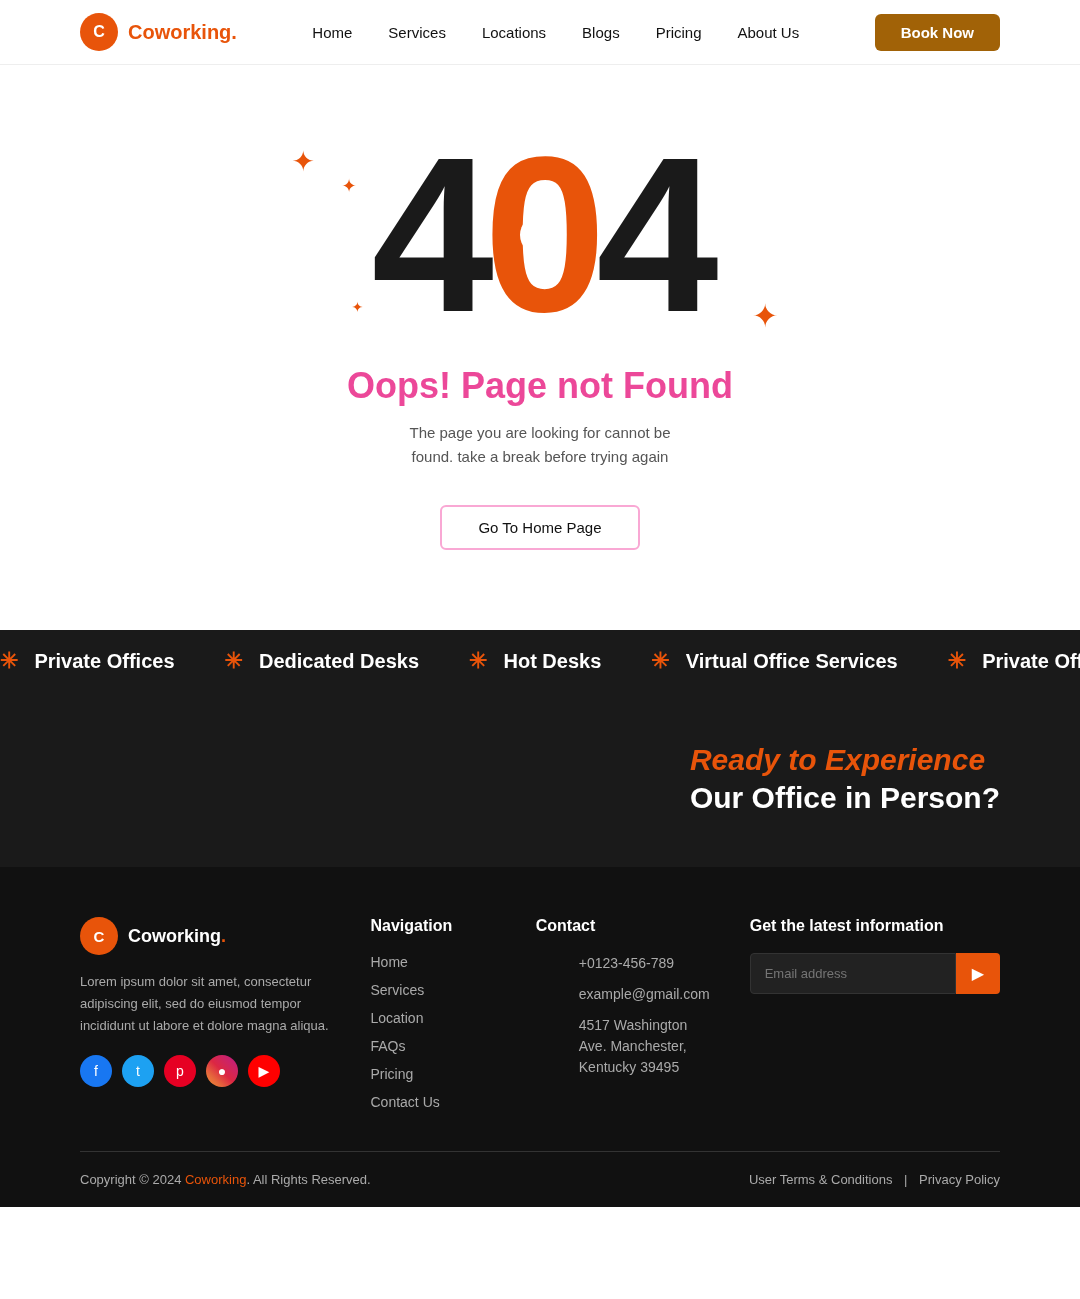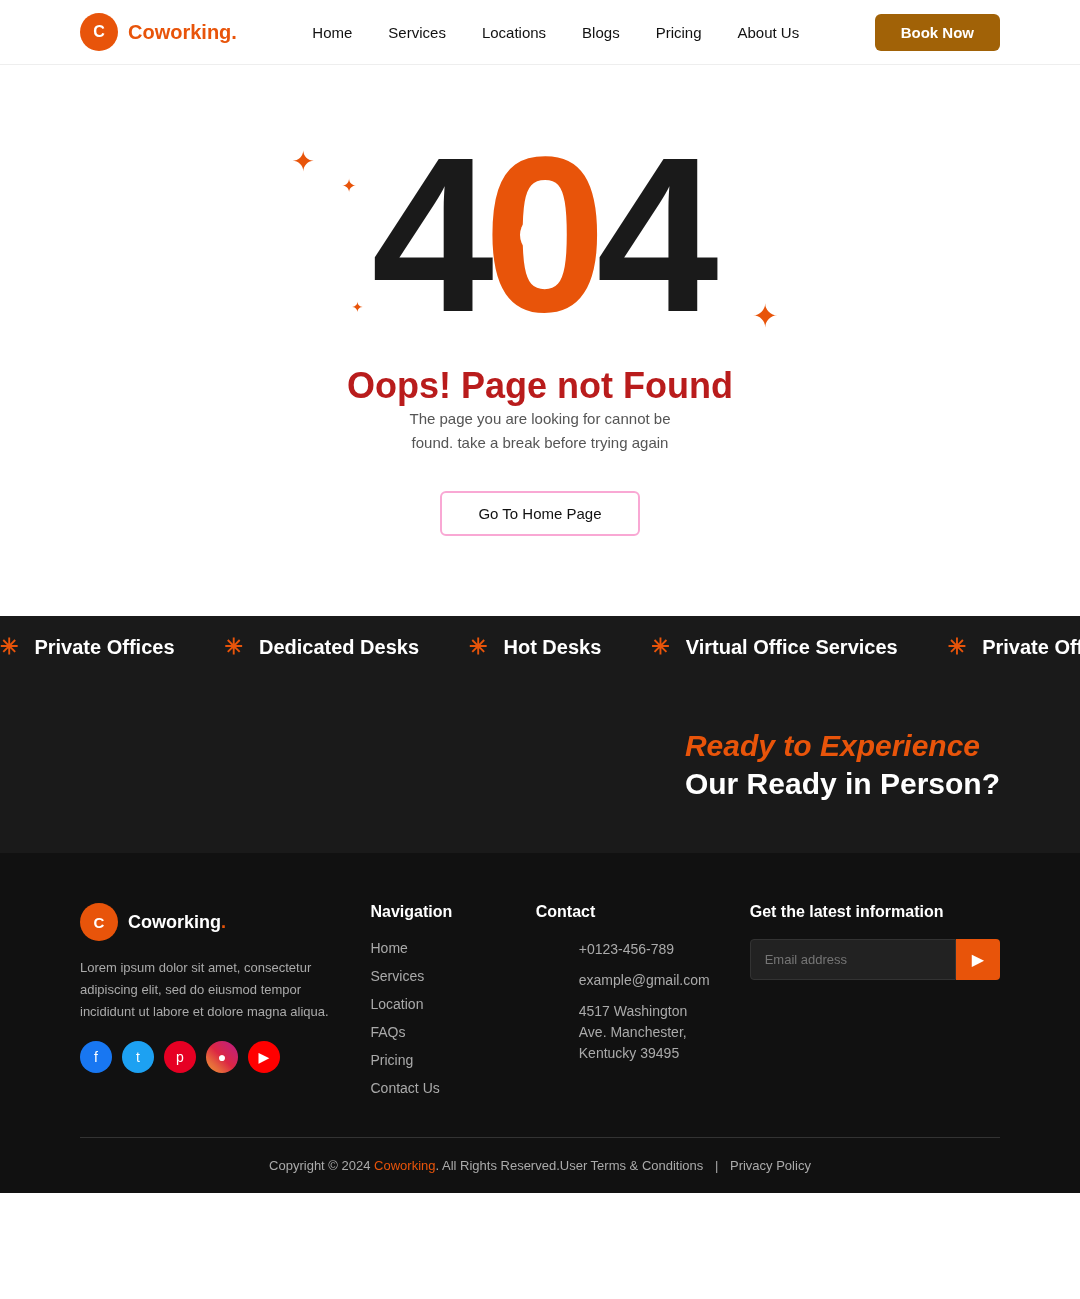--- a/index.html
+++ b/index.html
@@ -112,22 +112,22 @@
       font-size: 28px;
     }
     .sparkle-1 { top: 20px; left: -80px; }
     .sparkle-2 { top: 50px; left: -30px; font-size: 18px; }
     .sparkle-3 { bottom: 30px; left: -20px; font-size: 14px; }
     .sparkle-4 { bottom: 10px; right: -70px; font-size: 32px; }
 
     .oops-title {
       font-size: 36px;
       font-weight: 700;
-      color: #b91c1c;
-      margin-bottom: 0;
+      color: #ec4899;
+      margin-bottom: 14px;
     }
     .oops-desc {
       font-size: 15px;
       color: #555;
       text-align: center;
       line-height: 1.6;
       margin-bottom: 36px;
     }
     .go-home-btn {
       background: #fff;
@@ -320,21 +320,21 @@
       font-size: 16px;
     }
 
     .footer-divider {
       border: none;
       border-top: 1px solid #333;
       margin: 0;
     }
     .footer-bottom {
       display: flex;
-      justify-content: center;
+      justify-content: space-between;
       align-items: center;
       padding: 20px 0;
       font-size: 13px;
       color: #aaa;
     }
     .footer-bottom a {
       color: #e8540a;
       text-decoration: none;
     }
     .footer-bottom-links a {
@@ -409,21 +409,21 @@
       <span class="ticker-star">✳</span>
       <span>Private Offices</span>
     </div>
 
   </div>
 </div>
 
 <section class="cta-section">
   <div class="cta-text">
     <div class="cta-italic">Ready to Experience</div>
-    <div class="cta-bold">Our Ready in Person?</div>
+    <div class="cta-bold">Our Office in Person?</div>
   </div>
 </section>
 
 <footer>
   <div class="footer-grid">
 
     <div class="footer-logo-area">
       <div class="footer-logo">
         <div class="footer-logo-icon">
           <span>C</span>

